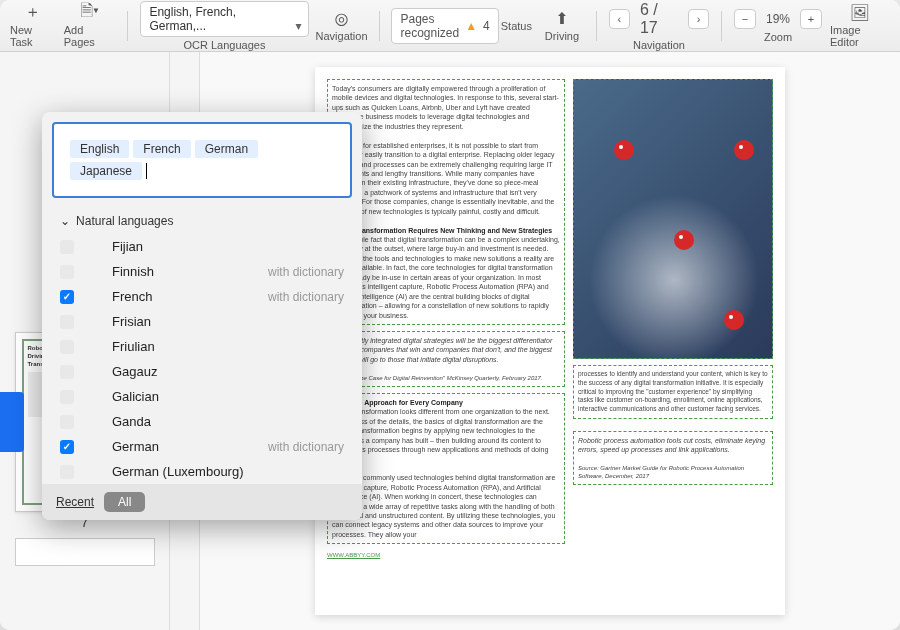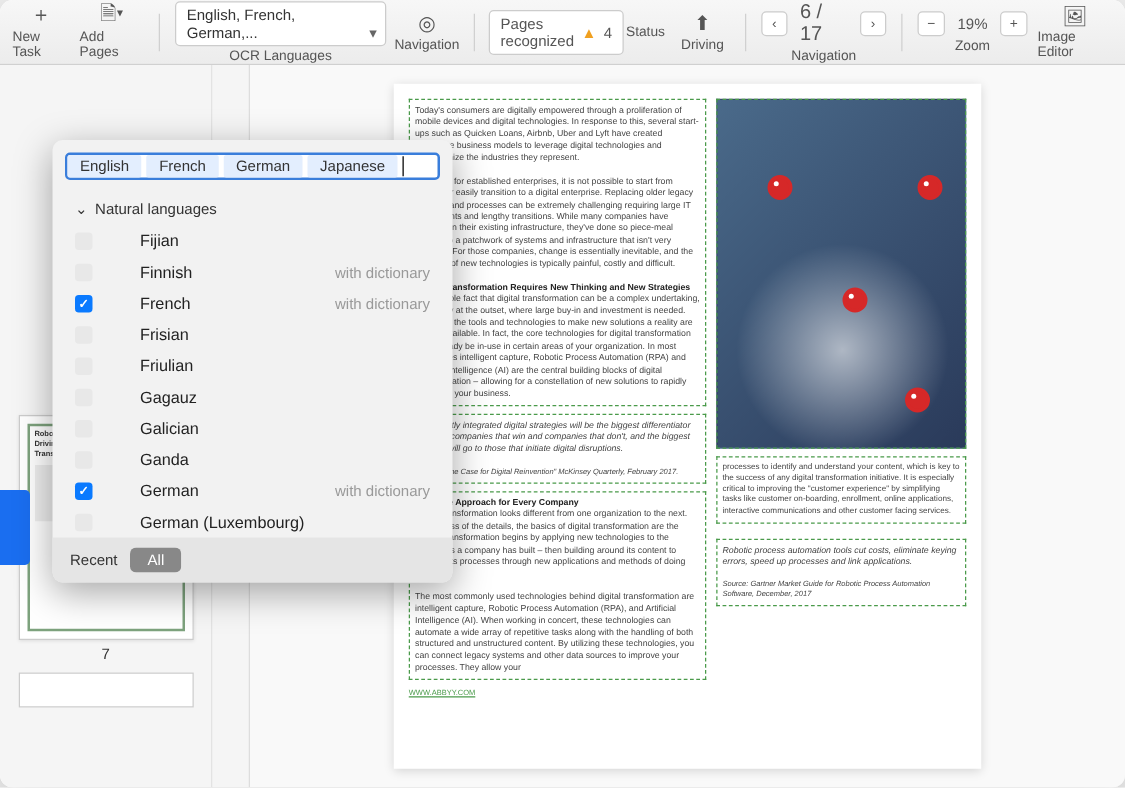--- a/index.html
+++ b/index.html
@@ -43,35 +43,35 @@
 .heading{font-weight:bold;color:#222;}
 .italic{font-style:italic;}
 .city-img{width:200px;height:280px;background:linear-gradient(135deg,#4a6a8a 0%,#2a3a5a 100%);border:1px dashed #4a9a4a;position:relative;overflow:hidden;}
 .flare{position:absolute;width:300px;height:300px;background:radial-gradient(circle,rgba(255,255,255,0.6) 0%,transparent 40%);left:-50px;top:50px;}
 .pin{position:absolute;width:16px;height:20px;}
 .pin::before{content:"";position:absolute;width:14px;height:14px;border:3px solid #d62828;border-radius:50%;background:#d62828;}
 .pin::after{content:"";position:absolute;width:4px;height:4px;background:#fff;border-radius:50%;top:5px;left:5px;}
 .link{color:#4a9a4a;text-decoration:underline;font-size:6px;}
 
 .lang-panel{position:absolute;left:42px;top:60px;width:320px;background:#f2f2f2;border-radius:8px;box-shadow:0 8px 30px rgba(0,0,0,0.35);z-index:100;overflow:hidden;}
-.lang-tags{margin:10px;padding:0;border:2px solid #3a7edb;border-radius:4px;background:#fff;display:flex;gap:4px;flex-wrap:wrap;align-items:center;}
+.lang-tags{margin:10px;padding:16px;border:2px solid #3a7edb;border-radius:4px;background:#fff;display:flex;gap:4px;flex-wrap:wrap;align-items:center;}
 .tag{background:#e3eefe;padding:2px 10px;font-size:12px;color:#333;border-radius:2px;}
 .cursor{width:1px;height:16px;background:#000;display:inline-block;}
 .section-hdr{padding:6px 18px;font-size:12px;color:#333;display:flex;align-items:center;gap:6px;}
 .lang-list{}
 .lang-item{display:flex;align-items:center;padding:5px 18px;font-size:13px;color:#222;cursor:pointer;gap:28px;}
 .cb{width:14px;height:14px;border-radius:3px;background:#e8e8e8;margin-right:10px;flex-shrink:0;display:flex;align-items:center;justify-content:center;}
 .cb.checked{background:#0a7aff;}
 .cb.checked::after{content:"✓";color:#fff;font-size:10px;font-weight:bold;}
 .dict{margin-left:auto;color:#999;font-size:12px;}
 .lang-footer{background:#e5e5e5;padding:8px 14px;display:flex;align-items:center;gap:10px;}
 .seg{display:flex;background:#d0d0d0;border-radius:5px;overflow:hidden;}
 .seg-btn{padding:3px 14px;font-size:12px;color:#333;}
 .seg-btn.active{background:#888;color:#fff;}
-.recent-lbl{font-size:12px;color:#333;}
+.recent-lbl{font-size:12px;color:#333;text-decoration:underline;}
 .blue-edge{position:absolute;left:0;top:340px;width:24px;height:60px;background:#1a6ef0;border-radius:0 4px 4px 0;}
 </style>
 </head>
 <body>
 
 <div class="window">
 
   <div class="toolbar">
     <div class="tb-btn">
       <div class="tb-icon">＋</div>

